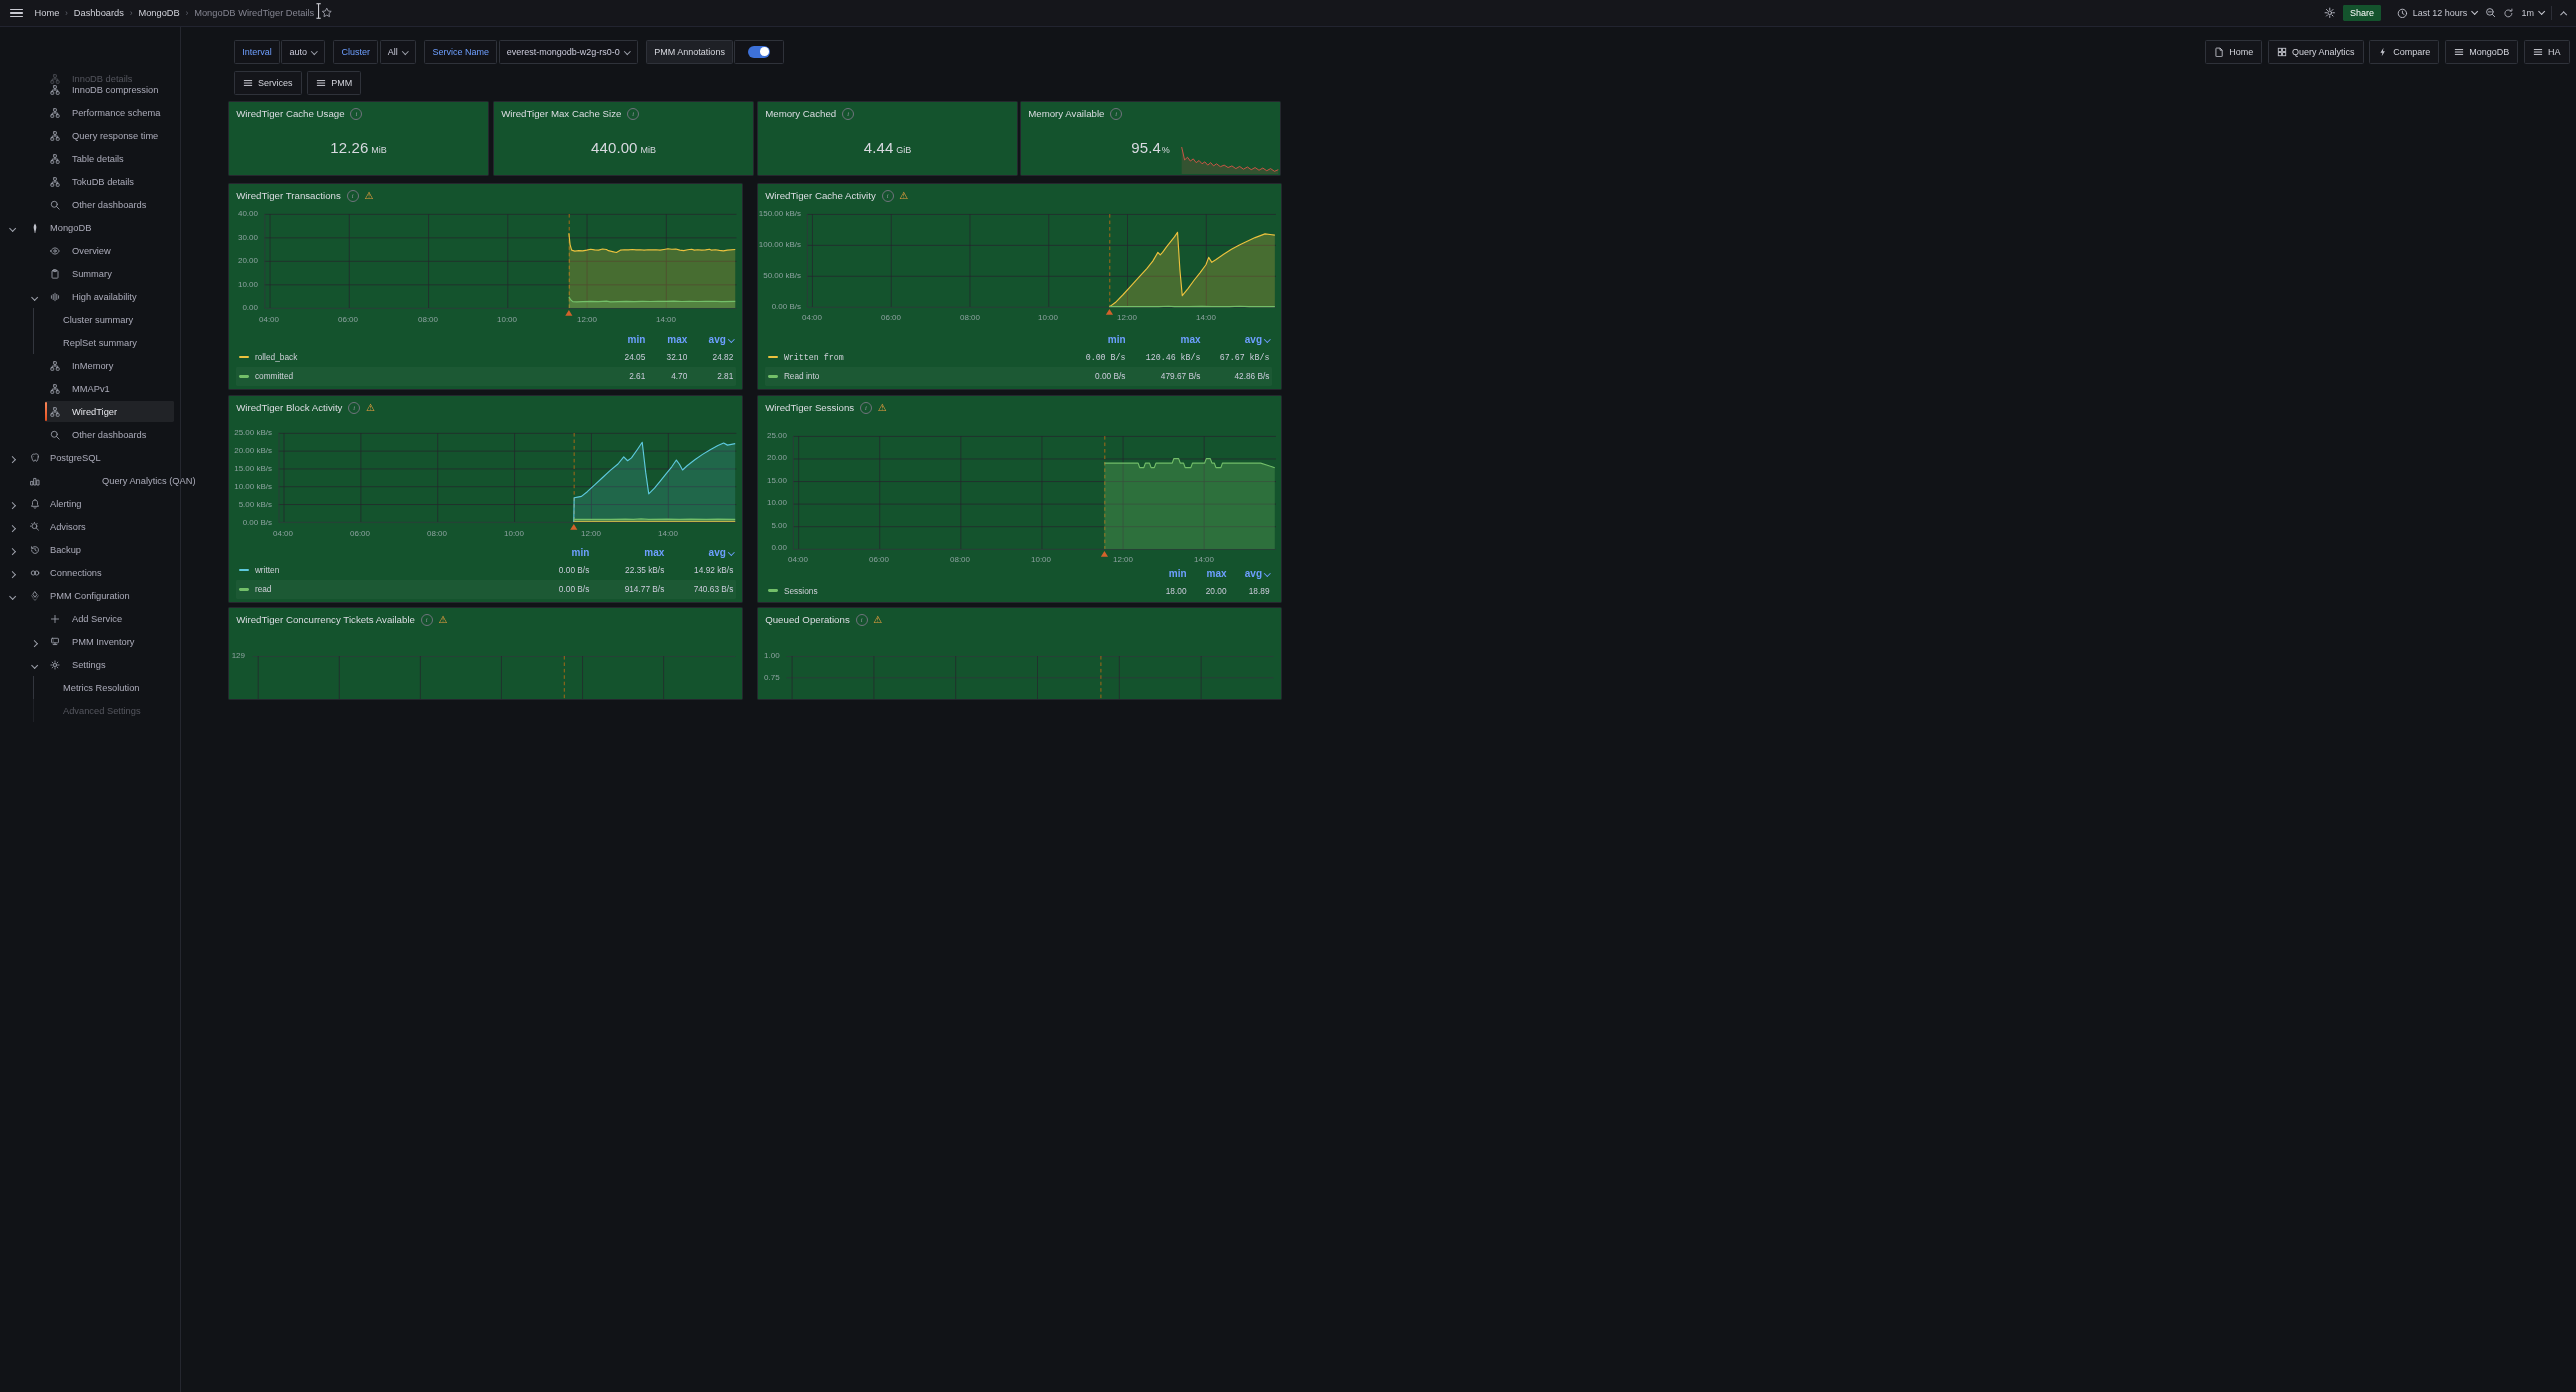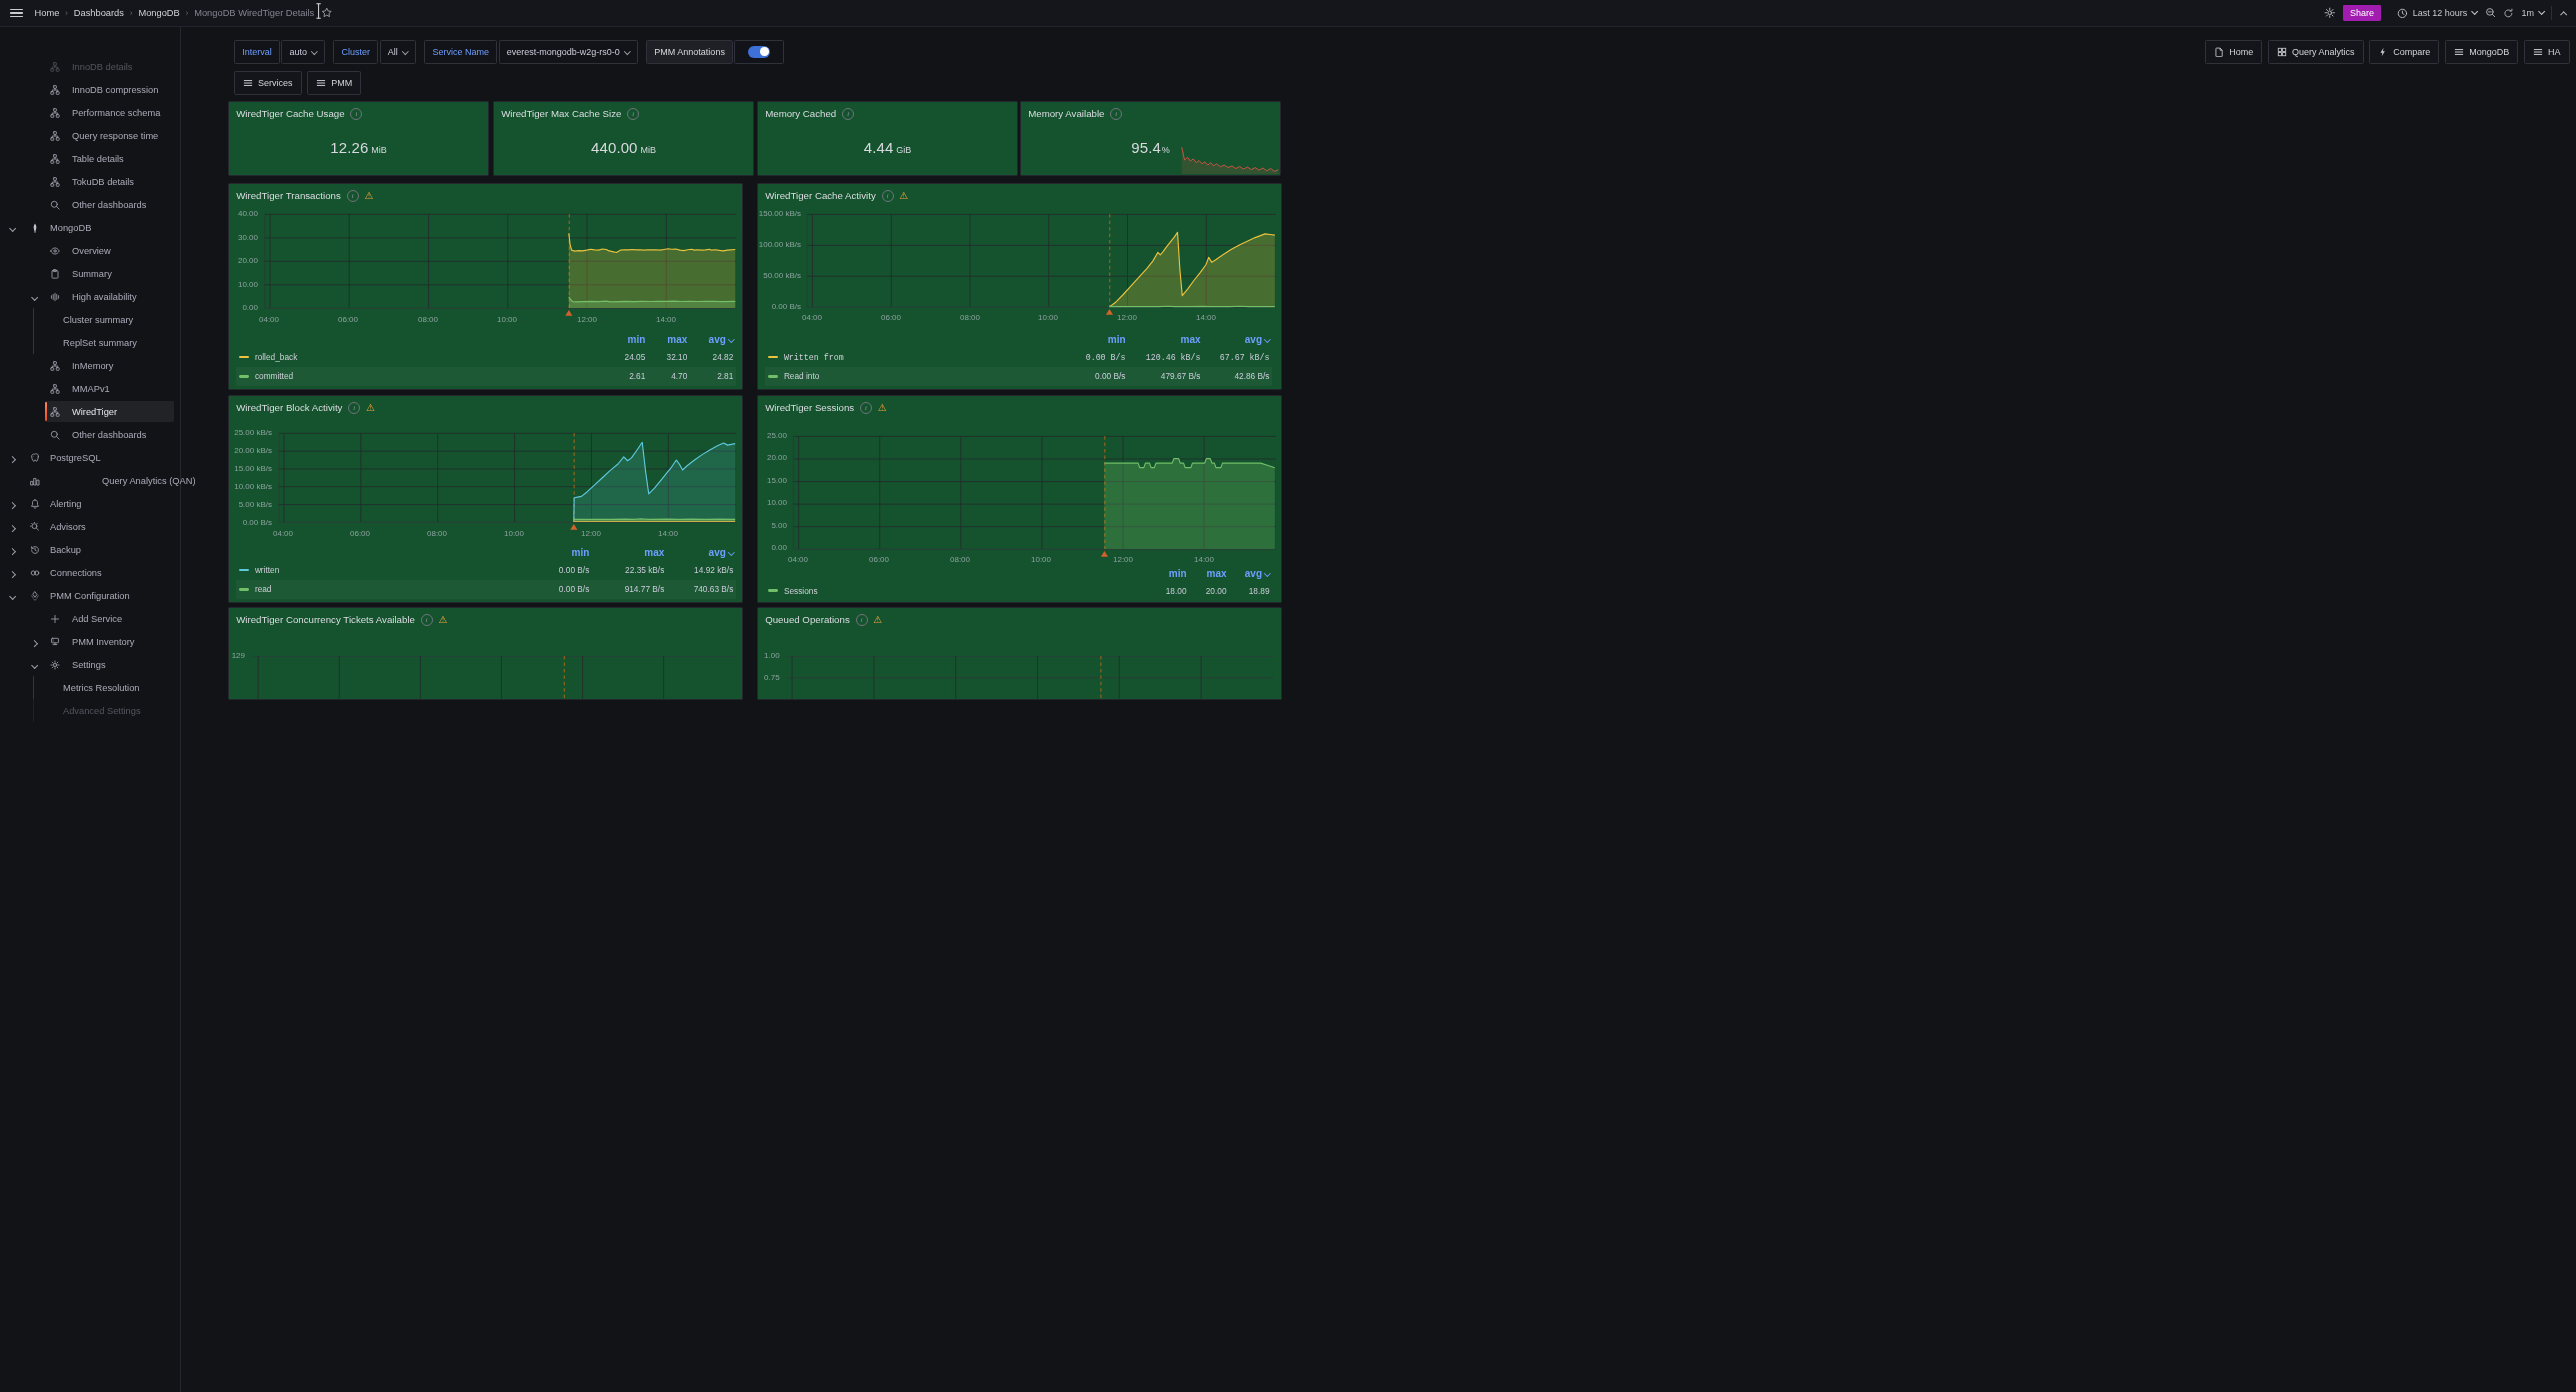--- a/index.html
+++ b/index.html
@@ -9,21 +9,21 @@
     display:flex;align-items:center;padding:0 10px;z-index:20;box-sizing:border-box;}
   .hamb{width:13px;height:8.6px;display:flex;flex-direction:column;justify-content:space-between;cursor:pointer;margin-right:11.5px;}
   .hamb span{display:block;height:1.4px;border-radius:0.7px;background:#c9cad2;}
   .crumbs{display:flex;align-items:center;gap:5.8px;font-size:9.3px;}
   .crumb{color:#d2d3db;cursor:pointer;}
   .crumb.current{color:rgba(204,204,220,.6);}
   .crumb-sep{color:#5e616b;font-size:8.6px;}
   .star{margin-left:7.2px;color:#9d9fa9;display:flex;}
   .nav-right{margin-left:auto;display:flex;align-items:center;gap:7.2px;}
   .nav-ico{color:#b3b5bf;display:flex;align-items:center;cursor:pointer;}
-  .share-btn{background:#a21caf;color:#fff;font-size:9px;padding:2.9px 7.2px;border-radius:1.4px;border:none;cursor:pointer;}
+  .share-btn{background:#14532d;color:#fff;font-size:9px;padding:2.9px 7.2px;border-radius:1.4px;border:none;cursor:pointer;}
   .timepick{display:flex;align-items:center;gap:5px;color:#c7c8d1;font-size:9px;cursor:pointer;}
   .navdiv{width:0.7px;height:14.4px;background:#2c2e37;}
   .chv{display:inline-block;width:4.3px;height:4.3px;border-right:1.1px solid currentColor;border-bottom:1.1px solid currentColor;}
   .chv.down{transform:rotate(45deg) translate(-0.7px,-0.7px);}
   .chv.right{transform:rotate(-45deg);}
   .chv.up{transform:rotate(-135deg) translate(-1.4px,-1.4px);}
   
   .sidebar{position:absolute;top:27px;left:0;width:180px;bottom:0;background:#111317;border-right:0.7px solid #25272f;z-index:10;}
   .side-item{position:absolute;left:0;right:0;height:23px;font-size:9.3px;color:rgba(204,204,220,.82);cursor:pointer;}
   .side-item .lbl{position:absolute;top:50%;transform:translateY(-50%);white-space:nowrap;}
@@ -135,21 +135,21 @@
       </span>
   </div>
 </header>
 
 <svg class="cursor-ibeam" width="7.2" height="16" viewBox="0 0 10 22">
   <path d="M2 1h6M5 1v20M2 21h6" stroke="#dcdde3" stroke-width="1.4" fill="none"></path>
 </svg>
 
 <aside class="sidebar">
     <div id="sidebar-items">
-      <div class="side-item faded" style="top: 28px;">
+      <div class="side-item faded" style="top: 40px;">
         <div class="ic" style="left: 50px;">
           <svg width="10" height="10" viewBox="0 0 14 14" fill="none" stroke="currentColor" stroke-width="1.2" stroke-linecap="round" stroke-linejoin="round">
             <rect x="5" y="1" width="4" height="3.6" rx="0.6"></rect>
             <rect x="1.2" y="9.4" width="4" height="3.6" rx="0.6"></rect>
             <rect x="8.8" y="9.4" width="4" height="3.6" rx="0.6"></rect>
             <path d="M7 4.6V7M3.2 9.4V7h7.6v2.4"></path>
           </svg>
         </div>
         <div class="lbl" style="left: 72px;">InnoDB details</div>
       </div>

